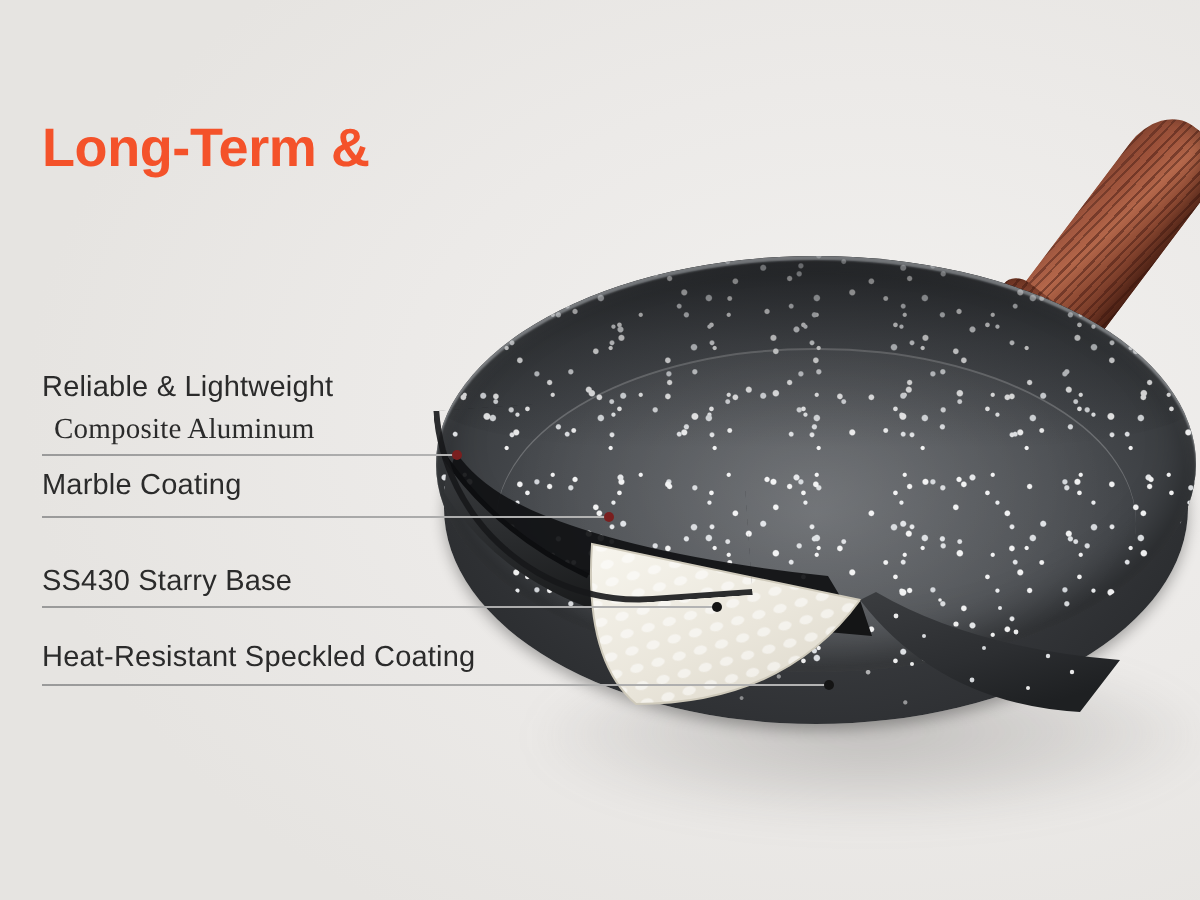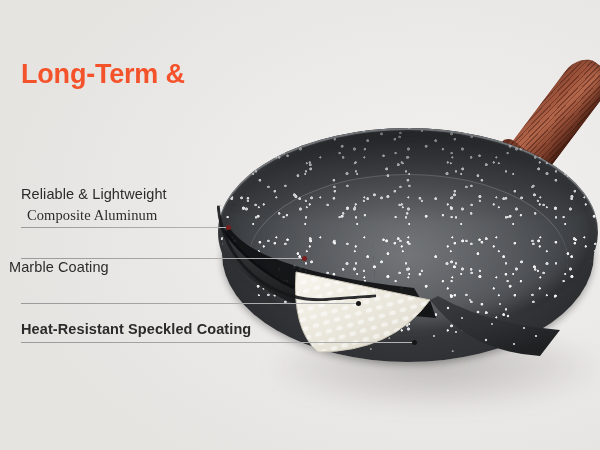--- a/index.html
+++ b/index.html
@@ -329,29 +329,32 @@
 
   <div class="labels">
 
     <div class="label" style="left:21px; top:184px; line-height:1.42;">
       <span>Reliable &amp; Lightweight</span>
       <span class="l2">Composite Aluminum</span>
     </div>
     <div class="rule" style="left:21px; top:227px; width:207px;"></div>
     <div class="dot" style="left:226px; top:225px; background:#7a1f1f;"></div>
 
-    <div class="label" style="left:9px; top:235px;margin-top:24px;">
+    <div class="label" style="left:21px; top:235px;">
       <span>Marble Coating</span>
     </div>
     <div class="rule" style="left:21px; top:258px; width:283px;"></div>
     <div class="dot" style="left:302px; top:256px; background:#7a1f1f;"></div>
 
+    <div class="label" style="left:21px; top:283px;">
+      <span>SS430 Starry Base</span>
+    </div>
     <div class="rule" style="left:21px; top:303px; width:337px;"></div>
     <div class="dot" style="left:356px; top:301px; background:#141414;"></div>
 
-    <div class="label" style="left:21px; top:321px;font-weight:bold;">
+    <div class="label" style="left:21px; top:321px;">
       <span>Heat-Resistant Speckled Coating</span>
     </div>
     <div class="rule" style="left:21px; top:342px; width:393px;"></div>
     <div class="dot" style="left:412px; top:340px; background:#141414;"></div>
 
   </div>
 </div>
 
 </body></html>

